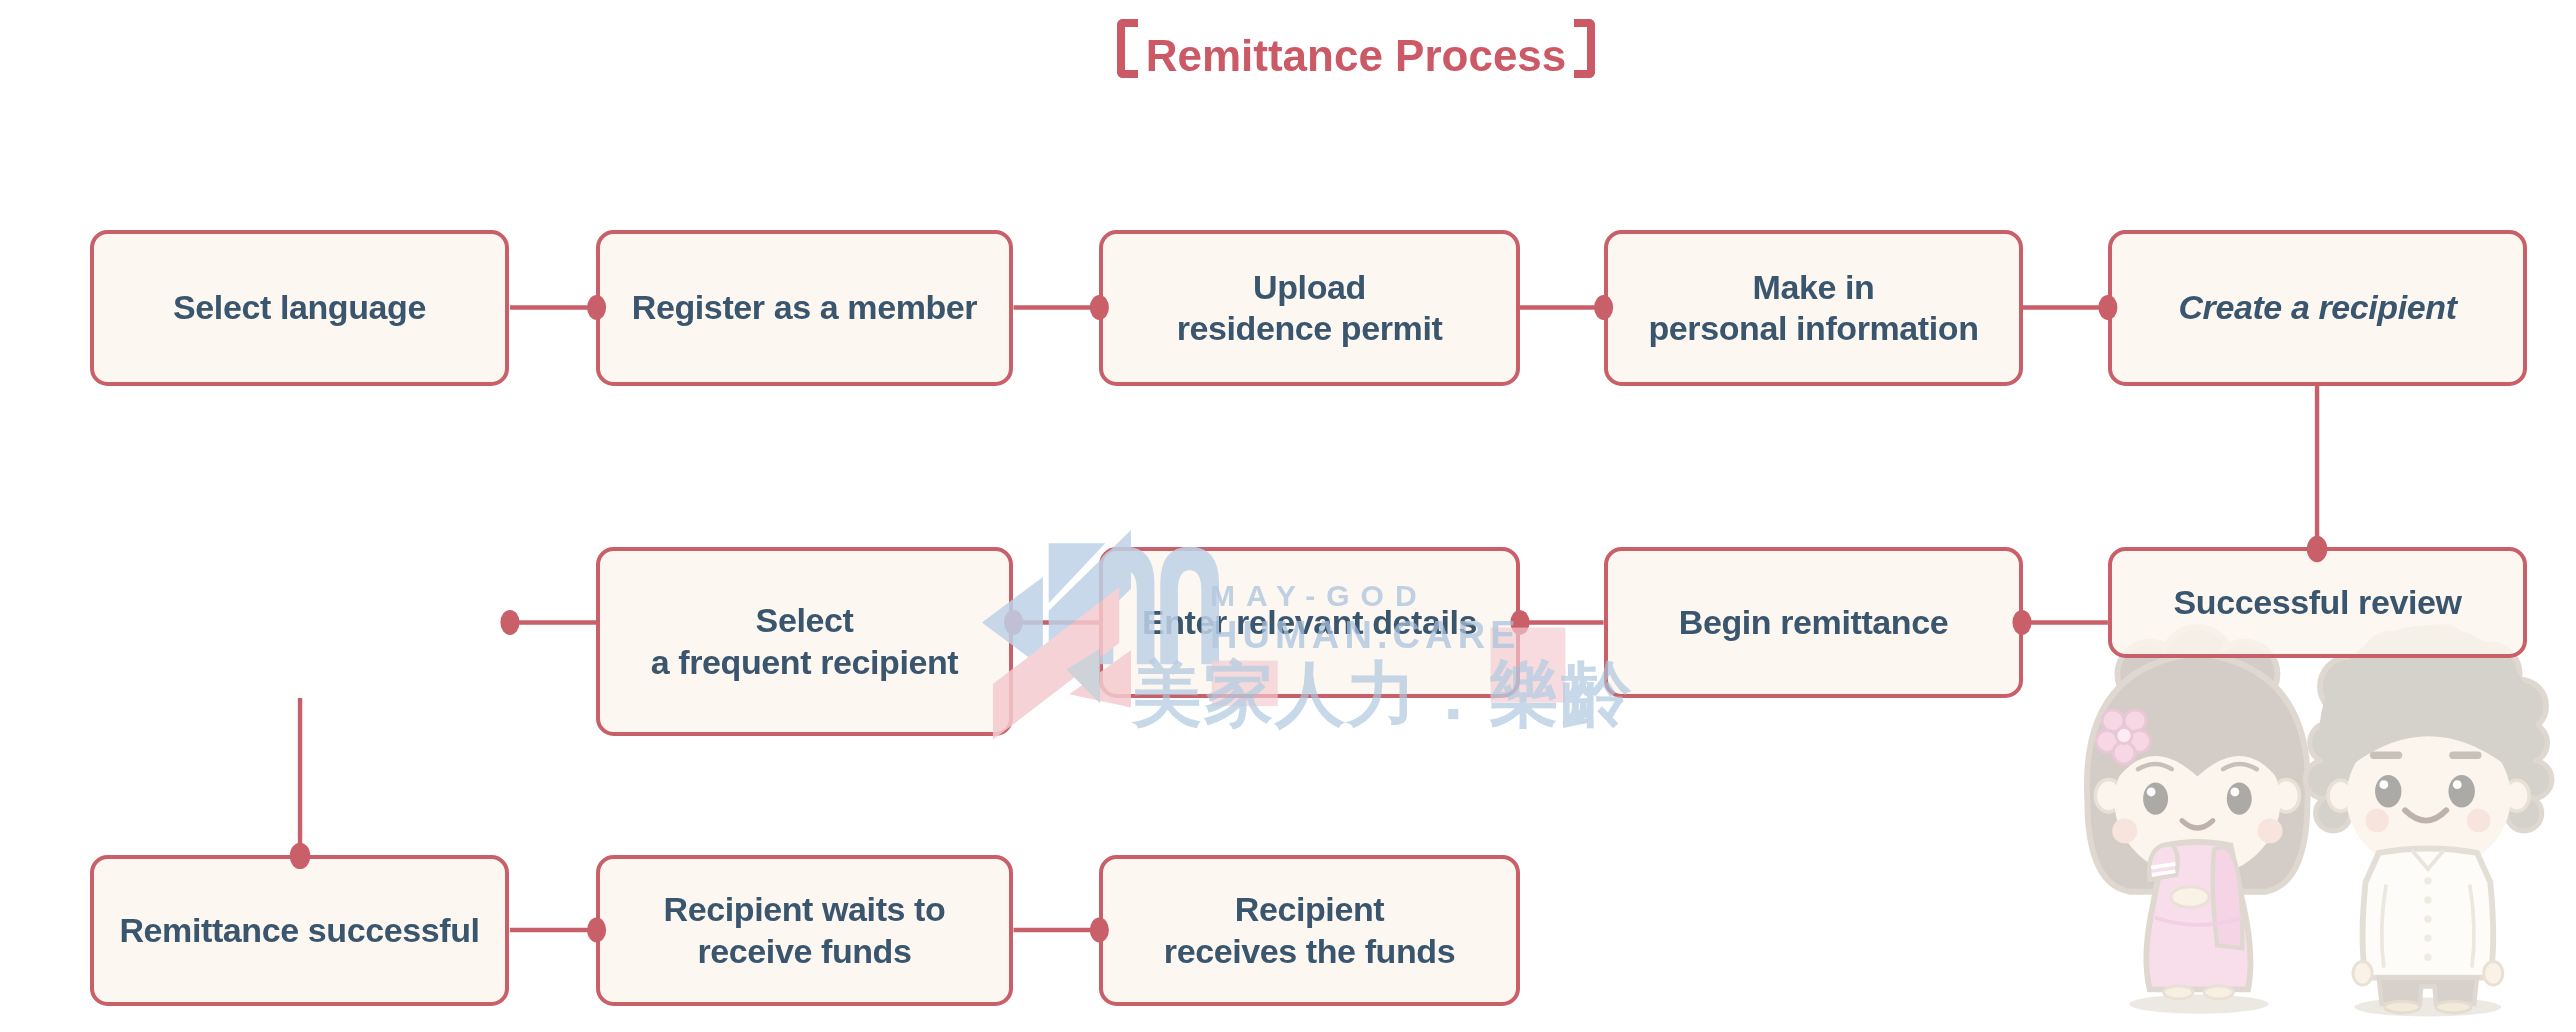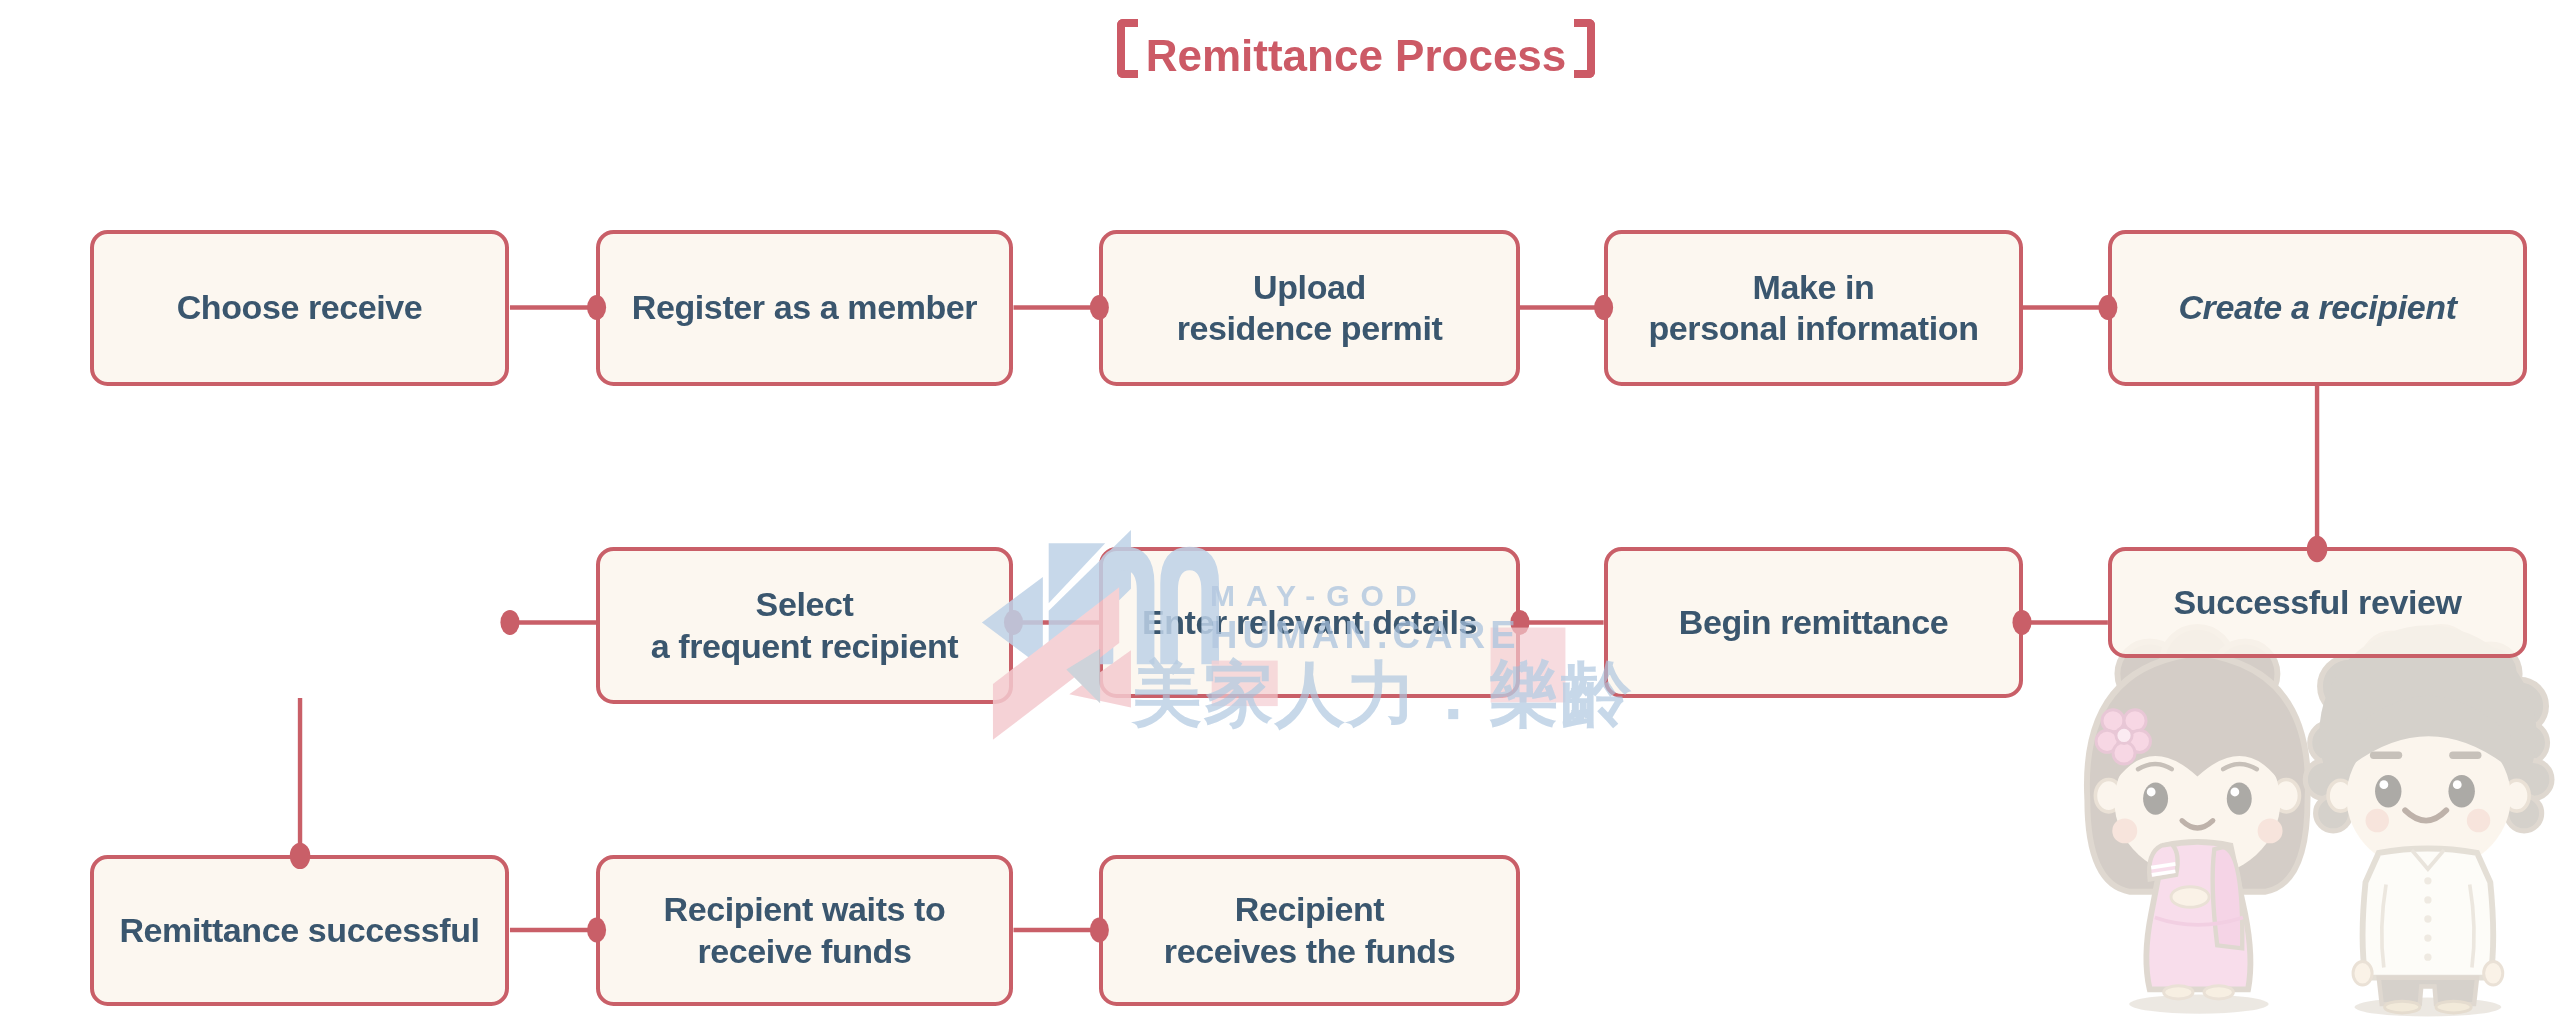--- a/index.html
+++ b/index.html
@@ -119,41 +119,41 @@
         <ellipse cx="3342" cy="1372" rx="24" ry="8" fill="#e8d9bd" stroke="#d0c1a8" stroke-width="4"></ellipse>
       </g>
     </g>
   </svg>
 
   <div id="page-title">
     <span class="bracket l"></span><span>Remittance Process</span><span class="bracket r"></span>
   </div>
 
   <div class="fbox" style="left:90px;top:230px;width:419px;height:156px;">
-    <span>Choose receive</span>
+    <span>Select language</span>
     <span></span>
   </div>
   <div class="fbox" style="left:596px;top:230px;width:417px;height:156px;">
     <span>Register as a member</span>
     <span></span>
   </div>
   <div class="fbox" style="left:1099px;top:230px;width:421px;height:156px;">
     <span>Upload</span>
     <span>residence permit</span>
   </div>
   <div class="fbox" style="left:1604px;top:230px;width:419px;height:156px;">
     <span>Make in</span>
     <span>personal information</span>
   </div>
   <div class="fbox" style="left:2108px;top:230px;width:419px;height:156px;font-style:italic;">
     <span>Create a recipient</span>
     <span></span>
   </div>
 
-  <div class="fbox" style="left:596px;top:547px;width:417px;height:157px;">
+  <div class="fbox" style="left:596px;top:547px;width:417px;height:189px;">
     <span>Select</span>
     <span>a frequent recipient</span>
   </div>
   <div class="fbox" style="left:1099px;top:547px;width:421px;height:151px;">
     <span>Enter relevant details</span>
     <span></span>
   </div>
   <div class="fbox" style="left:1604px;top:547px;width:419px;height:151px;">
     <span>Begin remittance</span>
     <span></span>

